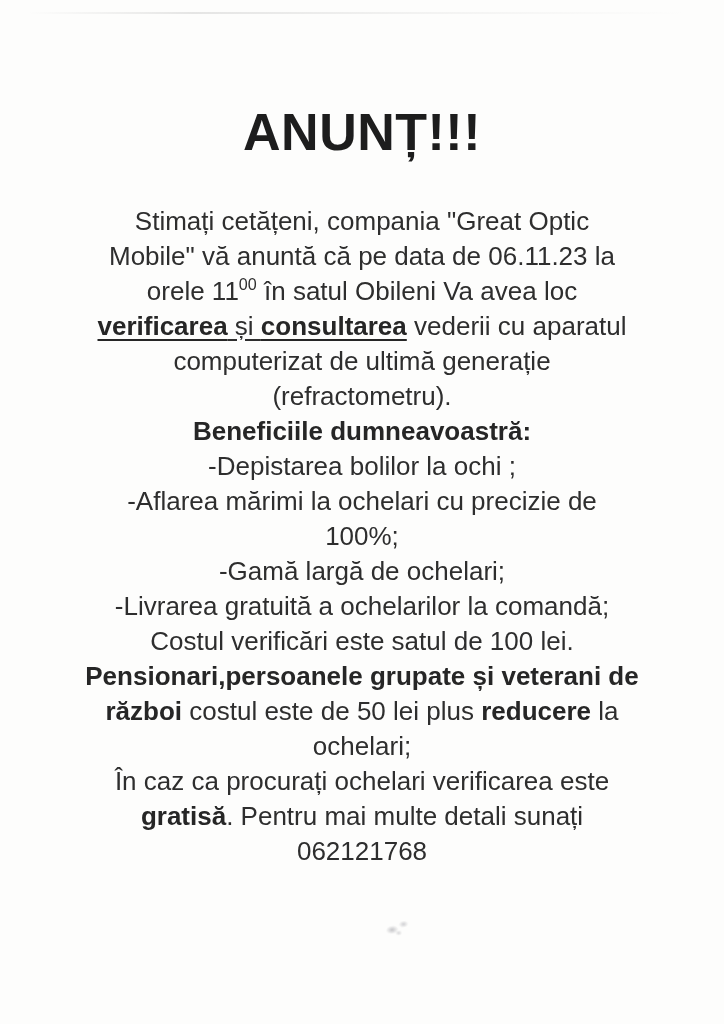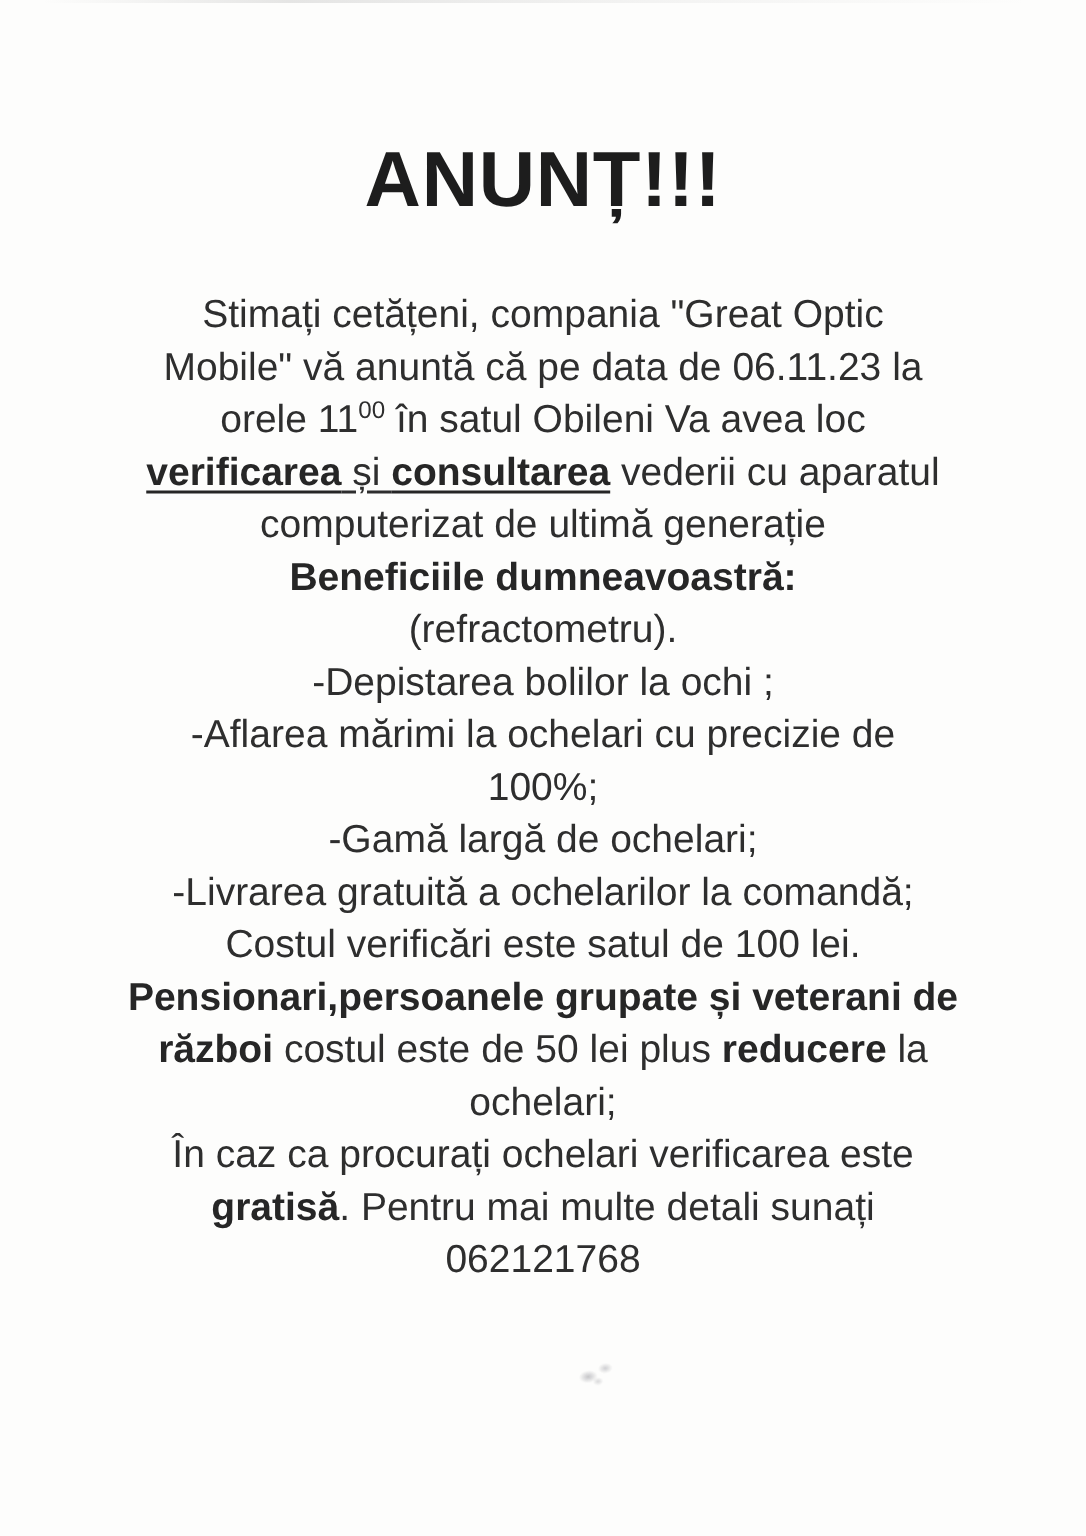--- a/index.html
+++ b/index.html
@@ -10,21 +10,21 @@
   }
   html,body{margin:0;padding:0;}
   body{
     background:#fdfdfc;
     font-family:"Liberation Sans","DejaVu Sans",sans-serif;
   }
   .page{
     position:relative;
     width:724px;
     height:956px;
-    margin:0 auto;
+    margin:12px auto;
     background:var(--paper);
     overflow:hidden;
     color:var(--ink);
   }
   
   .scan-edge{
     position:absolute;
     top:0;left:28px;
     width:660px;height:2px;
     background:linear-gradient(90deg,rgba(0,0,0,0) 0%,rgba(120,120,120,.18) 25%,rgba(120,120,120,.08) 60%,rgba(0,0,0,0) 100%);
@@ -83,22 +83,22 @@
   <div class="scan-edge"></div>
 
   <h1 class="title">ANUNȚ!!!</h1>
 
   <div class="body-text">
       <div class="line"><span>Stimați cetățeni, compania "Great Optic</span></div>
       <div class="line"><span>Mobile" vă anuntă că pe data de 06.11.23 la</span></div>
       <div class="line"><span>orele 11</span><span class="sup">00</span><span> în satul Obileni Va avea loc</span></div>
       <div class="line"><span class="b u">verificarea</span><span class="u"> și </span><span class="b u">consultarea</span><span> vederii cu aparatul</span></div>
       <div class="line"><span>computerizat de ultimă generație</span></div>
+      <div class="line"><span>(refractometru).</span></div>
       <div class="line"><span class="b">Beneficiile dumneavoastră:</span></div>
-      <div class="line"><span>(refractometru).</span></div>
       <div class="line"><span>-Depistarea bolilor la ochi ;</span></div>
       <div class="line"><span>-Aflarea mărimi la ochelari cu precizie de</span></div>
       <div class="line"><span>100%;</span></div>
       <div class="line"><span>-Gamă largă de ochelari;</span></div>
       <div class="line"><span>-Livrarea gratuită a ochelarilor la comandă;</span></div>
       <div class="line"><span>Costul verificări este satul de 100 lei.</span></div>
       <div class="line"><span class="b">Pensionari,persoanele grupate și veterani de</span></div>
       <div class="line"><span class="b">război</span><span> costul este de 50 lei plus </span><span class="b">reducere</span><span> la</span></div>
       <div class="line"><span>ochelari;</span></div>
       <div class="line"><span>În caz ca procurați ochelari verificarea este</span></div>

